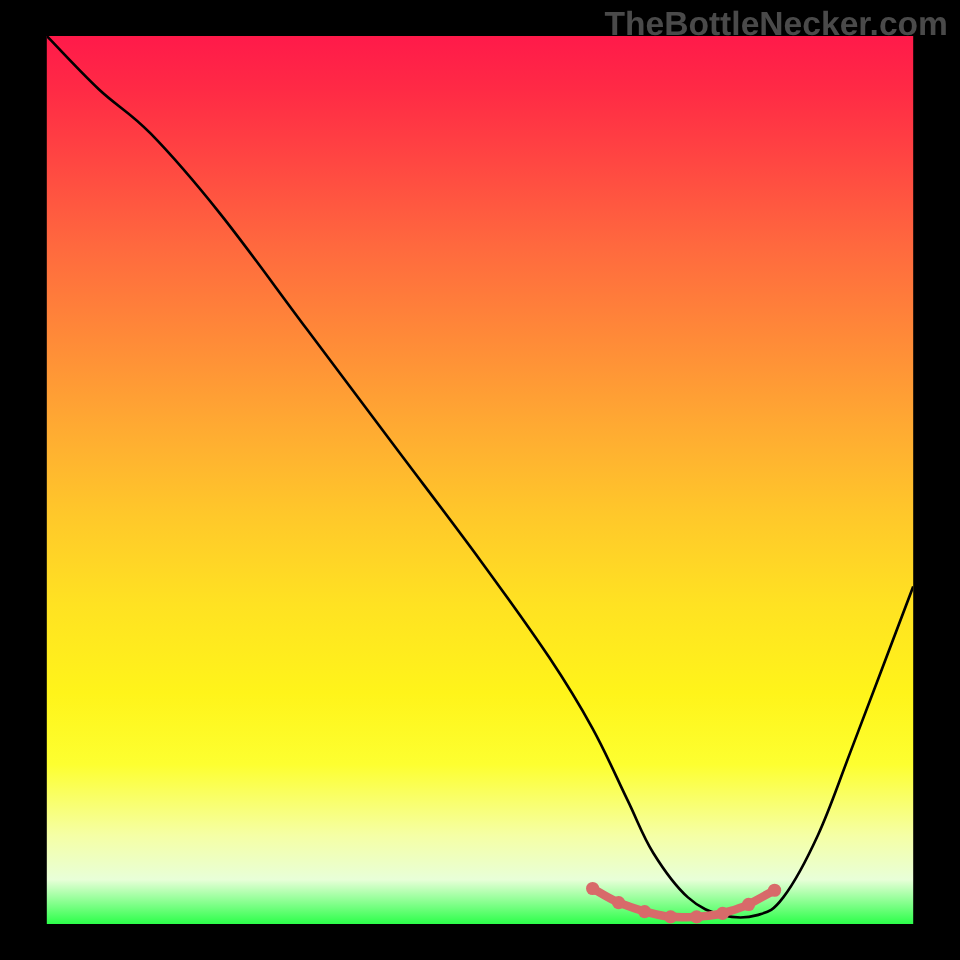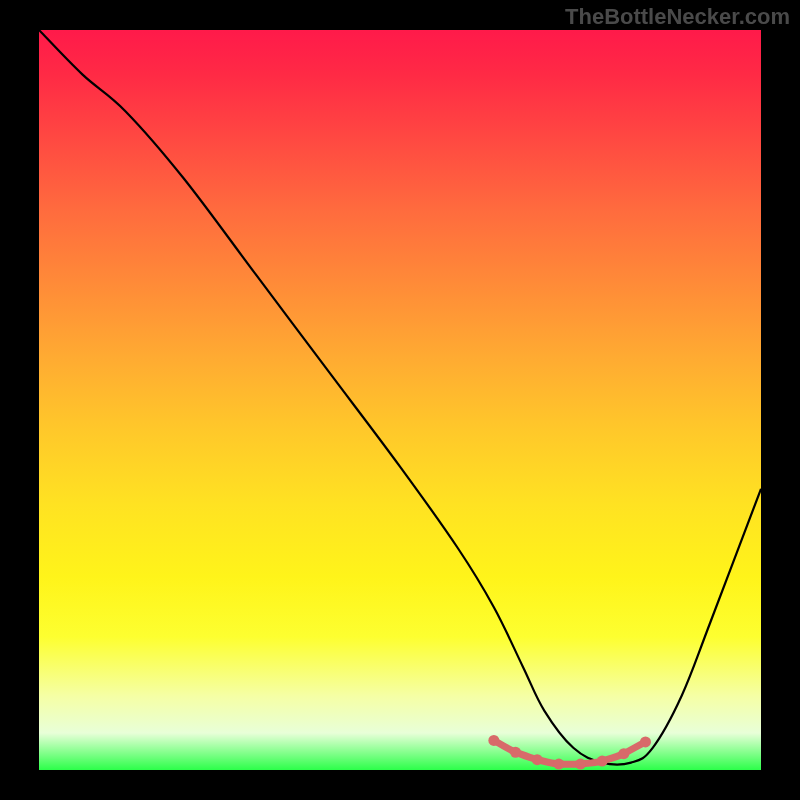--- a/index.html
+++ b/index.html
@@ -9,21 +9,21 @@
     background: #000;
     position: relative;
     overflow: hidden;
     font-family: Arial, sans-serif;
   }
   .watermark {
     position: absolute;
     top: 4px;
     right: 10px;
     color: #4a4a4a;
-    font-size: 22px;
+    font-size: 28px;
     font-weight: bold;
     z-index: 10;
   }
   .chart-area {
     position: absolute;
     left: 39px;
     top: 30px;
     width: 722px;
     height: 740px;
   }

